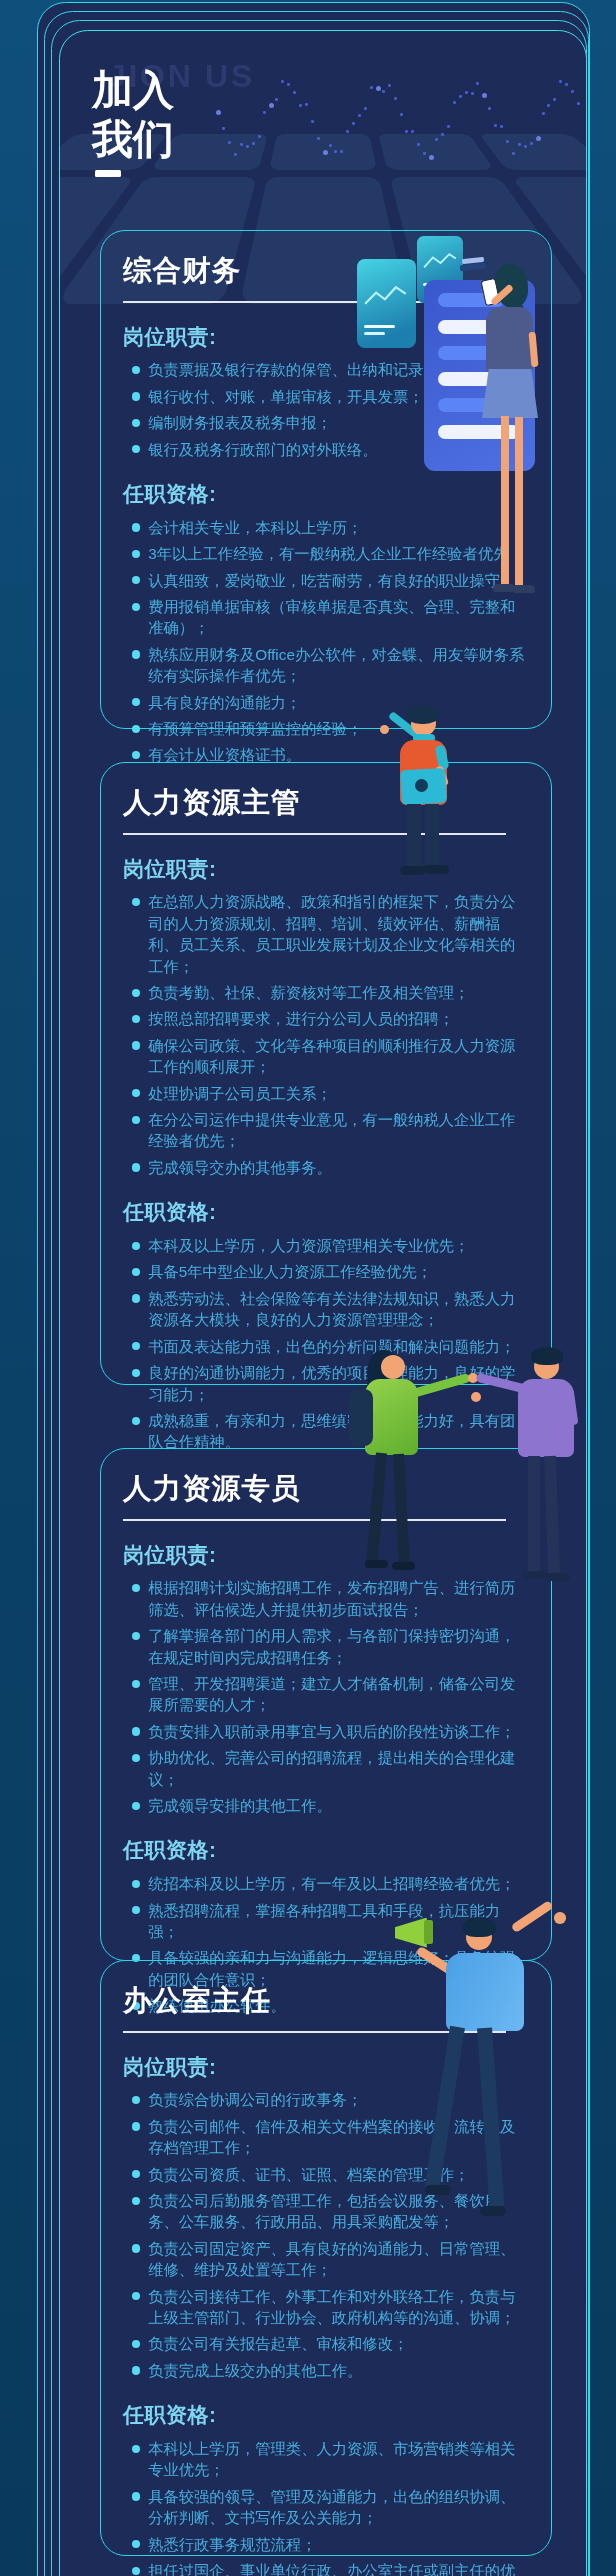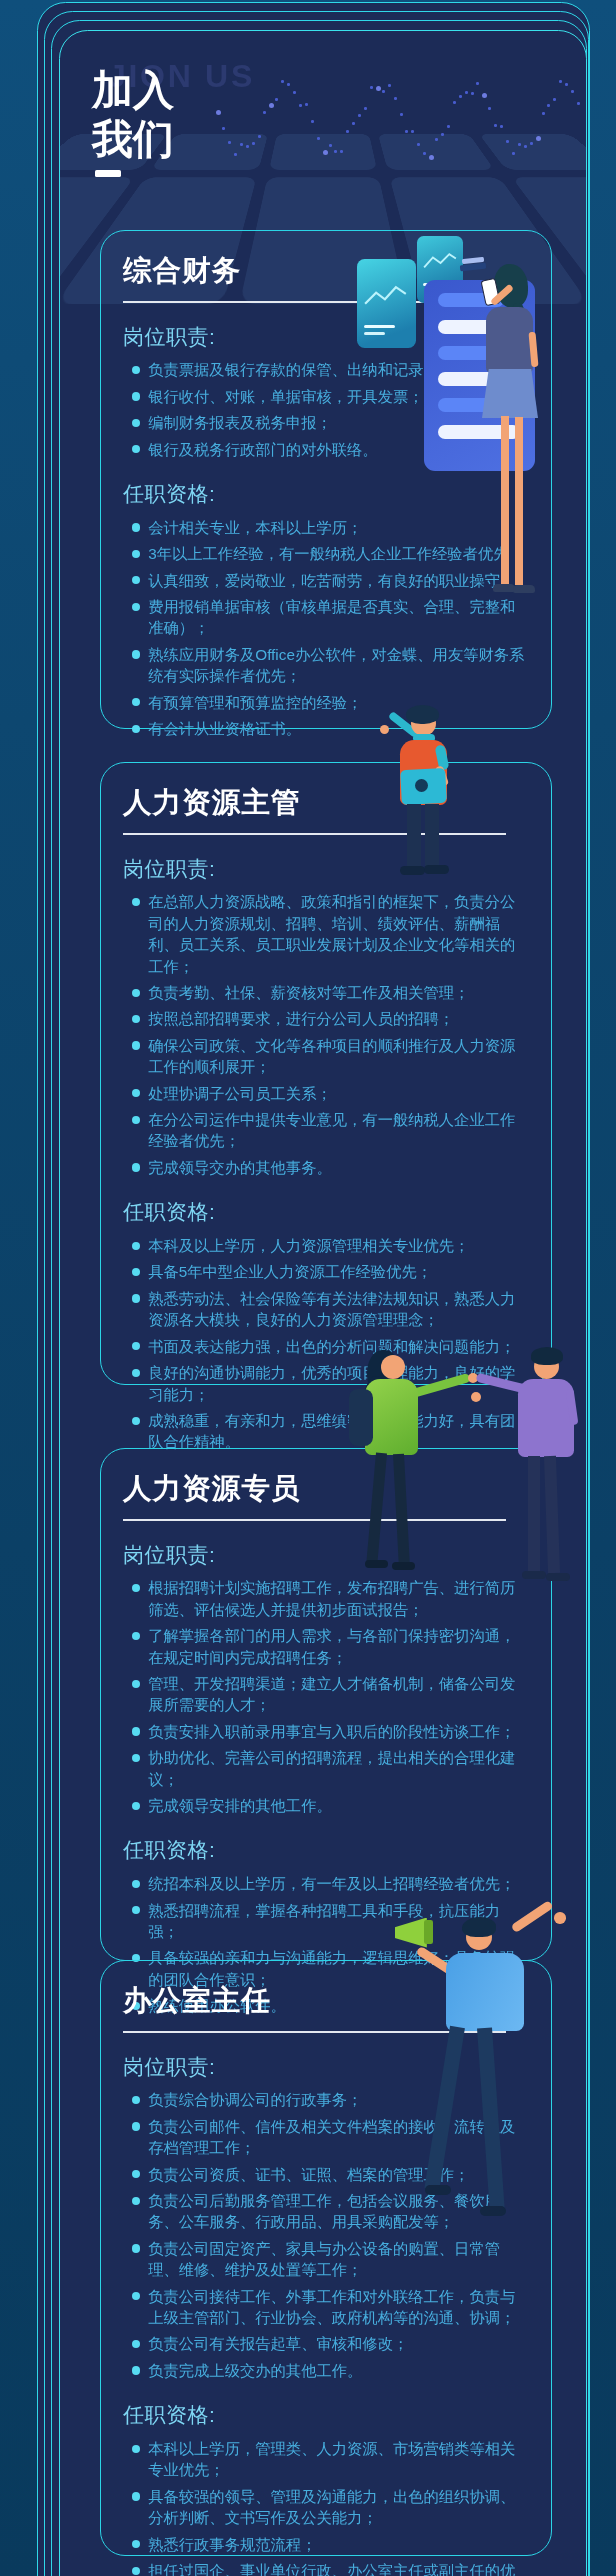--- a/index.html
+++ b/index.html
@@ -27,21 +27,21 @@
 
   
   .card{position:absolute;left:40px;width:452px;box-sizing:border-box;
     border:1.1px solid #2bd5e6;border-radius:25px;padding:21px 25px 16px 22px;z-index:3;}
   #card-1{top:199px;height:499px;}
   #card-2{top:731px;height:623px;}
   #card-3{top:1417px;height:513px;}
   #card-4{top:1929px;height:596px;}
   .job-title{font-size:28.5px;font-weight:bold;color:#ffffff;letter-spacing:1.1px;}
   .rule{height:1.6px;background:#e3e8f0;width:383px;margin-top:11px;}
-  .sec{font-size:21px;color:#7ed6f3;margin-top:20px;font-weight:400;letter-spacing:0.5px;}
+  .sec{font-size:21px;color:#7ed6f3;margin-top:20px;font-weight:700;letter-spacing:0.5px;}
   ul.blist{list-style:none;margin:8.8px 0 0 0;padding:0;}
   ul.blist li{display:flex;margin-bottom:5px;}
   .dot{flex:0 0 8.2px;width:8.2px;height:8.2px;border-radius:50%;background:#57dbf2;margin:6.6px 7.7px 0 9.3px;}
   .btxt{flex:1;font-size:15.3px;line-height:21.4px;color:#47aede;}
 
   
   .fig{position:absolute;z-index:4;}
   .fig i{display:block;position:absolute;}
   #fig-finance{left:285px;top:202px;width:268px;height:383px;}
   #fig-tablet-man{left:320px;top:671px;width:126px;height:181px;}
@@ -179,20 +179,24 @@
         <li>
           <span class="dot"></span>
           <span class="btxt">费用报销单据审核（审核单据是否真实、合理、完整和准确）；</span>
         </li>
         <li>
           <span class="dot"></span>
           <span class="btxt">熟练应用财务及Office办公软件，对金蝶、用友等财务系统有实际操作者优先；</span>
         </li>
         <li>
           <span class="dot"></span>
+          <span class="btxt">具有良好的沟通能力；</span>
+        </li>
+        <li>
+          <span class="dot"></span>
           <span class="btxt">有预算管理和预算监控的经验；</span>
         </li>
         <li>
           <span class="dot"></span>
           <span class="btxt">有会计从业资格证书。</span>
         </li>
       </ul>
   </section>
 
   <section class="card" id="card-2">
@@ -325,21 +329,21 @@
         <li>
           <span class="dot"></span>
           <span class="btxt">负责公司资质、证书、证照、档案的管理工作；</span>
         </li>
         <li>
           <span class="dot"></span>
           <span class="btxt">负责公司后勤服务管理工作，包括会议服务、餐饮服务、公车服务、行政用品、用具采购配发等；</span>
         </li>
         <li>
           <span class="dot"></span>
-          <span class="btxt">负责公司固定资产、家具与办公设备的购置、日常管理、维修、维护及处置等工作；</span>
+          <span class="btxt">负责公司固定资产、具有良好的沟通能力、日常管理、维修、维护及处置等工作；</span>
         </li>
         <li>
           <span class="dot"></span>
           <span class="btxt">负责公司接待工作、外事工作和对外联络工作，负责与上级主管部门、行业协会、政府机构等的沟通、协调；</span>
         </li>
         <li>
           <span class="dot"></span>
           <span class="btxt">负责公司有关报告起草、审核和修改；</span>
         </li>
         <li>

